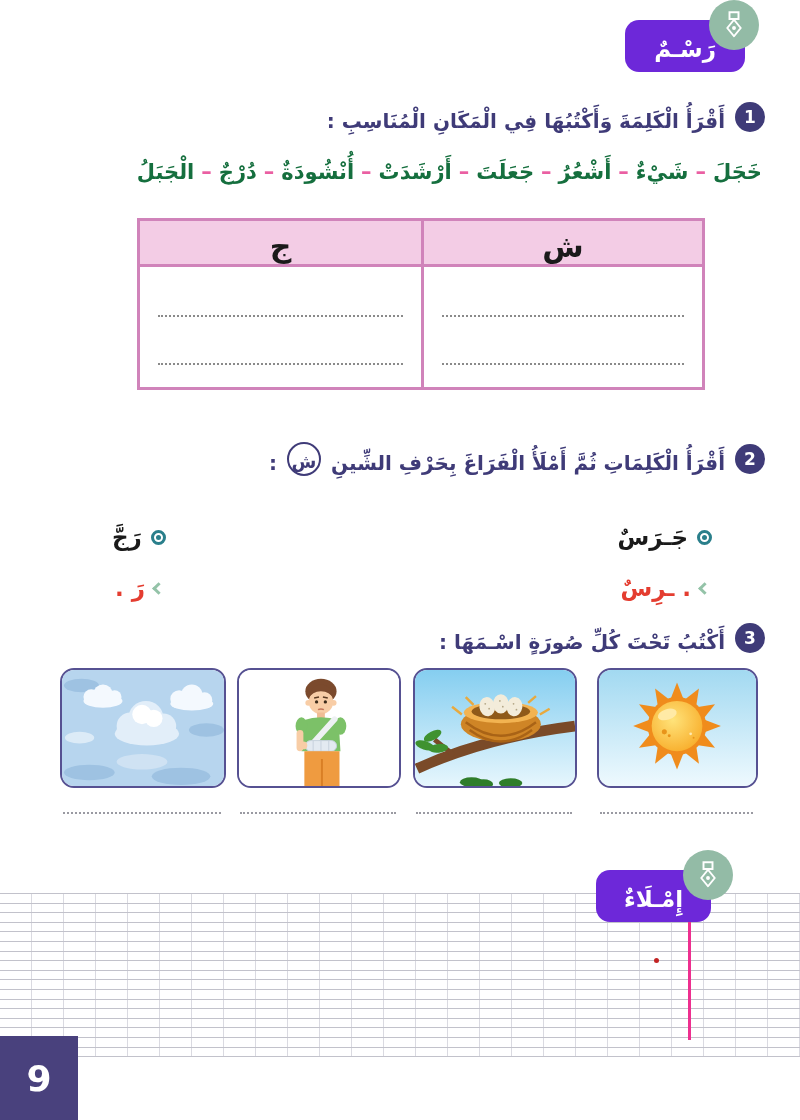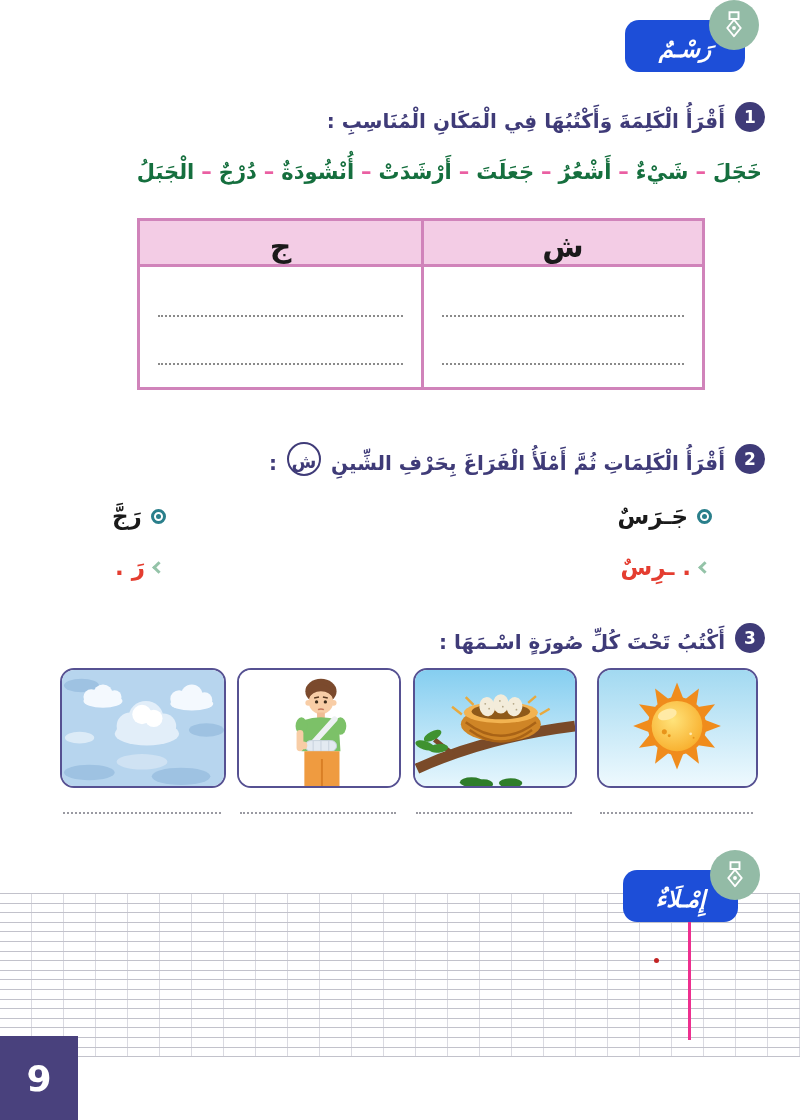--- a/index.html
+++ b/index.html
@@ -4,28 +4,28 @@
 <style>
   * { margin:0; padding:0; box-sizing:border-box; }
   html,body { background:#e9e9e9; }
   .page {
     position:relative; width:800px; height:1120px; margin:0 auto;
     background:#ffffff; overflow:hidden; direction:rtl;
     font-family:"DejaVu Sans", sans-serif;
   }
 
   
-  .badge { position:absolute; background:#1d4ed8; border-radius:14px;
-    display:flex; align-items:center; justify-content:center; z-index:5;font-style:italic; }
+  .badge { position:absolute; background:#6d28d9; border-radius:14px;
+    display:flex; align-items:center; justify-content:center; z-index:5; }
   .badge .badge-label { color:#ffffff; font-weight:bold; font-size:23px; line-height:1; padding-top:6px; }
   .badge-circle { position:absolute; width:50px; height:50px; border-radius:50%;
     background:#93bba6; display:flex; align-items:center; justify-content:center; }
   #badge-rasm  { left:625px; top:20px;  width:120px; height:52px; }
   #badge-rasm  .badge-circle { left:auto; right:-14px; top:-20px; }
-  #badge-imlaa { left:623px; top:870px; width:115px; height:52px;justify-content:center; }
+  #badge-imlaa { left:596px; top:870px; width:115px; height:52px;justify-content:center; }
   #badge-imlaa .badge-circle { right:-22px; top:-20px; }
 
   
   .ex-heading { position:absolute; right:35px; display:flex; align-items:center; gap:10px; z-index:2; }
   .num-circle { width:30px; height:30px; border-radius:50%; background:#3f3b78; color:#fff;
     font-weight:bold; font-size:17px; display:flex; align-items:center; justify-content:center; flex:0 0 auto; }
   .ex-title { color:#3f3b78; font-weight:bold; font-size:20px; line-height:1.8; white-space:nowrap;margin-top:8px; }
   #ex1-heading { top:95px; }
   #ex2-heading { top:437px; }
   #ex3-heading { top:616px; }
@@ -48,21 +48,21 @@
     display:flex; align-items:center; justify-content:center;
     font-size:30px; font-weight:bold; color:#1a1a1a; line-height:1; padding-top:8px; }
   .sort-body { position:relative; flex:1; }
   .write-line { position:absolute; left:18px; right:18px; height:0; border-top:2px dotted #8a8a8a; }
   .write-line.l1 { top:48px; } .write-line.l2 { top:96px; }
 
   
   .fill-row { position:absolute; top:498px; left:112px; right:88px;
     display:flex; justify-content:space-between; }
   .fill-item { display:flex; flex-direction:column; align-items:center; }
-  .w-top, .w-bottom { display:flex; align-items:center; gap:9px; }
+  .w-top, .w-bottom { display:flex; align-items:center; gap:9px;margin-top:21px; }
   .w-bottom { margin-top:14px; }
   .src-word { font-size:23px; font-weight:bold; color:#1a1a1a; line-height:1.6; }
   .blank-word { font-size:23px; font-weight:bold; color:#e43d30; line-height:1.6; }
   .bullet { position:relative; width:15px; height:15px; border:3px solid #2a7f8b; border-radius:50%; flex:0 0 auto; }
   .bullet::after { content:""; position:absolute; inset:2px; background:#2a7f8b; border-radius:50%; }
   .chev { width:9px; height:9px; border-left:3px solid #94c3a8; border-bottom:3px solid #94c3a8;
     transform:rotate(45deg); flex:0 0 auto; }
 
   
   .card { position:absolute; top:668px; height:120px; border:2.5px solid #565192;

